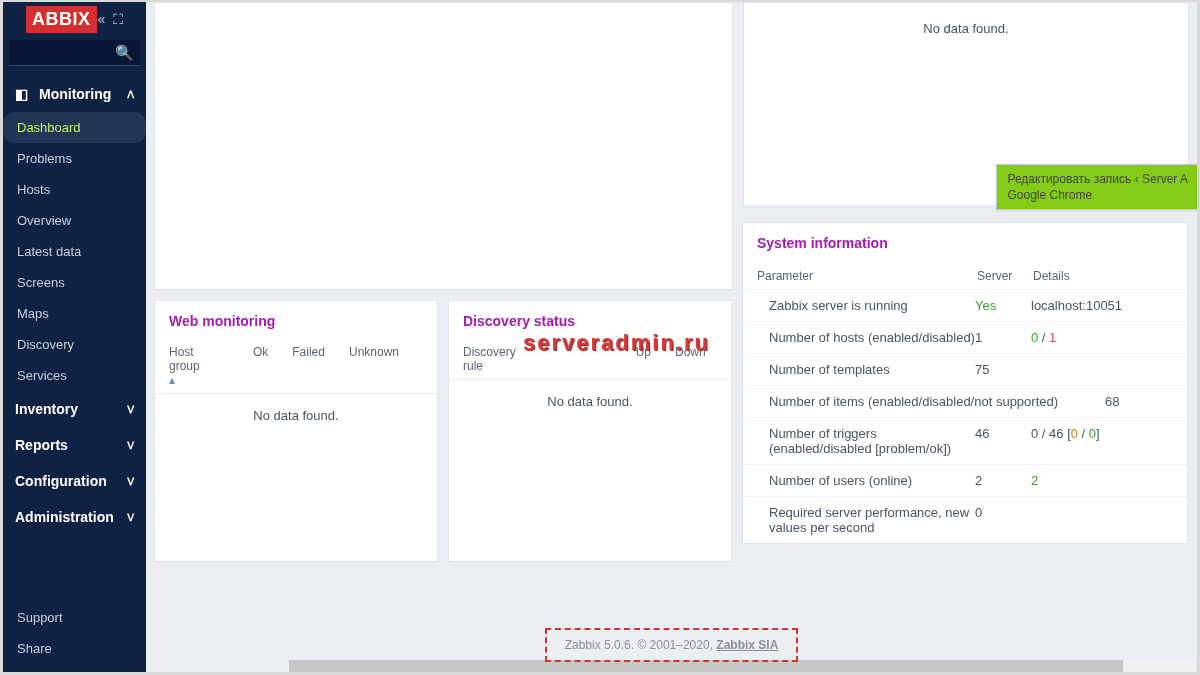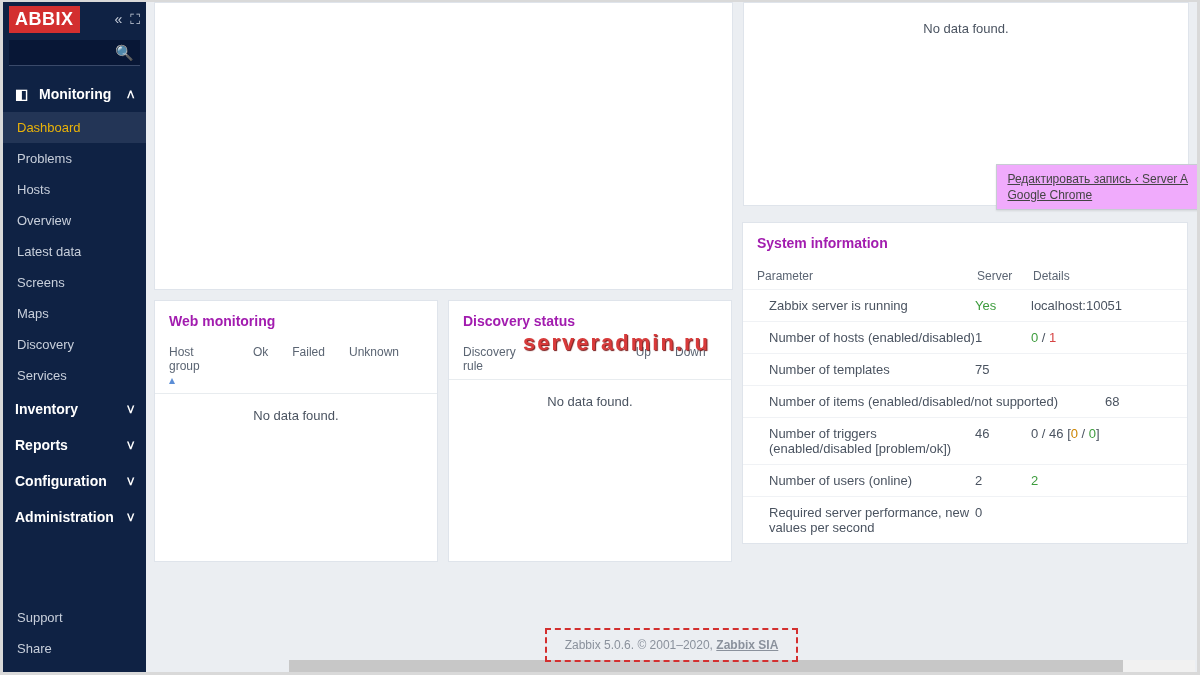--- a/index.html
+++ b/index.html
@@ -1,30 +1,30 @@
 <!DOCTYPE html>
 <html><head>
 <meta charset="utf-8">
 <style>
 * { box-sizing: border-box; margin: 0; padding: 0; }
 body { font-family: Arial, sans-serif; font-size: 13px; background: #fff; border: 3px solid #d9d9d9; border-top-width: 2px; width: 1200px; height: 675px; position: relative; overflow: hidden; }
 .sidebar { width: 143px; background: #0f2244; position: absolute; left: 0; top: 0; bottom: 0; color: #c8cfdb; }
-.logo-row { display: flex; align-items: center; height: 34px; padding: 0 6px; }
+.logo-row { display: flex; align-items: center; height: 34px; padding: 0 23px; }
 .logo { background: #d32f2f; color: #fff; font-weight: bold; font-size: 18px; padding: 3px 6px; letter-spacing: 0.5px; }
 .collapse-icons { margin-left: auto; display: flex; gap: 8px; color: #c8cfdb; font-size: 14px; cursor: pointer; }
 .search-row { padding: 4px 6px 10px 6px; }
 .search-box { width: 100%; height: 26px; background: #081736; border: none; border-bottom: 1px solid #3a4a6a; color: #c8cfdb; padding: 0 24px 0 4px; }
 .search-wrap { position: relative; }
 .search-icon { position: absolute; right: 6px; top: 4px; color: #c8cfdb; font-size: 15px; pointer-events: none; }
 .nav-section { }
 .nav-header { display: flex; align-items: center; padding: 10px 12px; color: #fff; font-weight: bold; font-size: 14px; cursor: pointer; }
 .nav-header .caret { margin-left: auto; font-size: 10px; }
 .nav-header .sect-icon { margin-right: 10px; width: 14px; display: inline-block; }
 .nav-item { display: block; padding: 8px 12px 8px 14px; color: #c8cfdb; font-size: 13px; cursor: pointer; }
-.nav-item.active { background: #233556; color: #eab308; }
+.nav-item.active { background: #233556; color: #bef264; border-radius: 12px; }
 .nav-bottom { position: absolute; bottom: 8px; left: 0; right: 0; }
 .main { position: absolute; left: 143px; right: 0; top: 0; bottom: 0; background: #ebeef2; overflow: hidden; }
 .row-top { display: flex; gap: 10px; padding: 0 8px; }
 .panel { background: #fff; border: 1px solid #dfe4eb; }
 .panel-wide { flex: 1; height: 288px; }
 .panel-right { width: 446px; height: 204px; }
 .no-data-top { text-align: center; padding: 18px 0; color: #4a5360; font-size: 13px; }
 .row-mid { display: flex; gap: 10px; padding: 10px 8px 0 8px; align-items: flex-start; }
 .panel-web, .panel-disc { width: 284px; height: 262px; }
 .panel-title { font-weight: bold; color: #a21caf; padding: 12px 14px 10px 14px; font-size: 14px; }
@@ -38,21 +38,21 @@
 .c-value { width: 56px; }
 .c-details { width: 130px; }
 .green { color: #3d9c3d; }
 .red { color: #d64545; }
 .orange { color: #cc8400; }
 .grey { color: #9aa1ab; }
 .footer { position: absolute; bottom: 10px; left: 143px; right: 0; text-align: center; }
 .footer-box { display: inline-block; border: 2px dashed #d32f2f; padding: 8px 18px; color: #8a919c; font-size: 12px; }
 .footer-box a { color: #8a919c; text-decoration: underline; font-weight: bold; }
 .watermark { position: absolute; left: 520px; top: 328px; color: #d83a3a; font-size: 22px; font-weight: bold; letter-spacing: 2px; text-shadow: 1px 1px 1px #7a1a1a; pointer-events: none; z-index: 50; }
-.tooltip { position: absolute; right: -2px; top: 162px; background: #f0abfc; border: 1px solid #c7ccd3; padding: 6px 10px; font-size: 12px; color: #444; line-height: 1.35; box-shadow: 0 1px 2px rgba(0,0,0,0.1); z-index: 40; text-decoration: underline; }
+.tooltip { position: absolute; right: -2px; top: 162px; background: #84cc16; border: 1px solid #c7ccd3; padding: 6px 10px; font-size: 12px; color: #444; line-height: 1.35; box-shadow: 0 1px 2px rgba(0,0,0,0.1); z-index: 40; }
 .scrollbar-h { position: absolute; left: 143px; right: 2px; bottom: 0; height: 12px; background: #f1f1f1; }
 .scrollbar-h .thumb { height: 100%; background: #c7c7c7; width: 92%; }
 </style>
 </head>
 <body>
 
 <div class="sidebar">
   <div class="logo-row">
     <span class="logo">ABBIX</span>
     <span class="collapse-icons">

